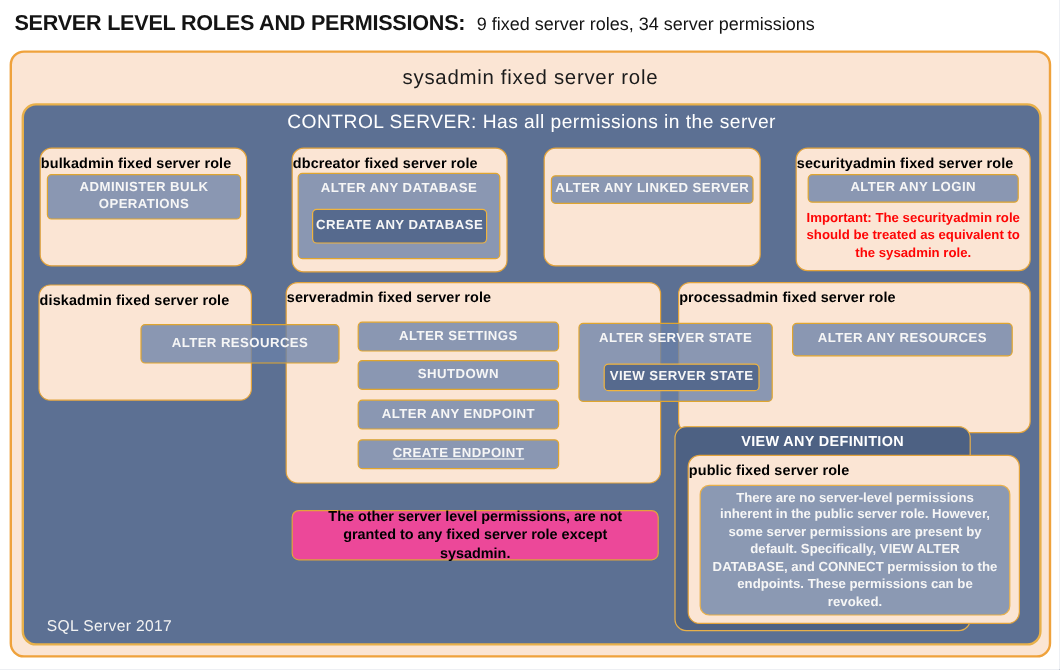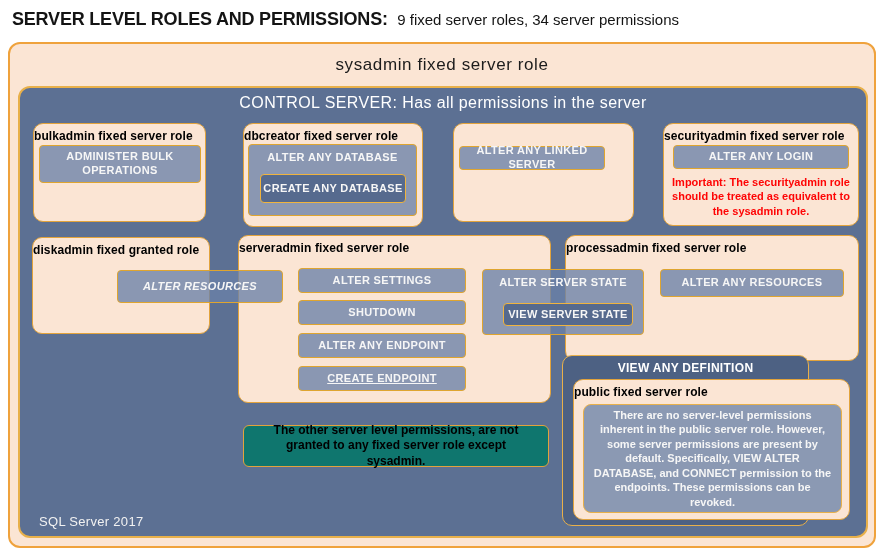--- a/index.html
+++ b/index.html
@@ -43,44 +43,44 @@
   
   .vad{position:absolute;box-sizing:border-box;background:#4D6183;
     border:1.5px solid #E8B04A;border-radius:10px;}
   .vad-title{position:absolute;top:5px;left:0;width:100%;text-align:center;
     color:#fff;font-weight:bold;font-size:12px;letter-spacing:0.3px;}
   .public-desc{position:absolute;box-sizing:border-box;background:#8B99B3;
     border:1.3px solid #E8B04A;border-radius:8px;color:#F6F6F6;font-weight:bold;
     font-size:11px;text-align:center;line-height:1.32;display:flex;
     align-items:center;justify-content:center;padding:4px 9px;}
 
-  .note{position:absolute;box-sizing:border-box;background:#0f766e;
+  .note{position:absolute;box-sizing:border-box;background:#ec4899;
     border:1.5px solid #E2A33C;border-radius:6px;display:flex;align-items:center;
     justify-content:center;text-align:center;font-weight:bold;font-size:12px;
     color:#000;line-height:1.3;padding:12px 14px;}
 
   .footer{position:absolute;left:19px;top:426px;color:#F2F2F2;font-size:13px;letter-spacing:0.3px;}
 
   
   #bulkadmin{left:13px;top:35px;width:173px;height:99px;}
   #bulk-perm{left:5px;top:21px;width:162px;height:38px;padding:0 12px;}
 
   #dbcreator{left:223px;top:35px;width:180px;height:104px;}
   #db-outer{left:4px;top:20px;width:169px;height:72px;}
   #db-nested{left:11px;top:29px;width:146px;height:29px;}
 
   #setupadmin{left:433px;top:35px;width:181px;height:99px;}
-  #setup-perm{left:5px;top:22px;width:146px;height:24px;}
+  #setup-perm{left:5px;top:22px;width:169px;height:24px;}
 
   #securityadmin{left:643px;top:35px;width:196px;height:103px;}
   #sec-perm{left:9px;top:21px;width:176px;height:24px;}
   #sec-warning{left:5px;right:5px;top:51px;}
 
   #diskadmin{left:12px;top:149px;width:178px;height:97px;}
-  #disk-perm{left:97px;top:182px;width:166px;height:33px;z-index:5;font-style:italic;}
+  #disk-perm{left:97px;top:182px;width:166px;height:33px;z-index:5;}
 
   #serveradmin{left:218px;top:147px;width:313px;height:168px;}
   .sv-perm{left:59px;width:168px;height:25px;}
   #sv-perm-0{top:32px;}
   #sv-perm-1{top:64px;}
   #sv-perm-2{top:97px;}
   #sv-perm-3{top:130px;text-decoration:underline;}
 
   #ass-perm{left:462px;top:181px;width:162px;height:66px;z-index:5;}
   #vss-nested{left:20px;top:33px;width:130px;height:23px;}
@@ -127,21 +127,21 @@
         <div class="perm" id="setup-perm">ALTER ANY LINKED SERVER</div>
       </div>
 
       <div class="rolebox" id="securityadmin">
         <div class="role-title">securityadmin fixed server role</div>
         <div class="perm" id="sec-perm">ALTER ANY LOGIN</div>
         <div class="warning" id="sec-warning">Important: The securityadmin role should be treated as equivalent to the sysadmin role.</div>
       </div>
 
       <div class="rolebox" id="diskadmin">
-        <div class="role-title">diskadmin fixed granted role</div>
+        <div class="role-title">diskadmin fixed server role</div>
       </div>
       <div class="perm" id="disk-perm">ALTER RESOURCES</div>
 
       <div class="rolebox" id="serveradmin">
         <div class="role-title">serveradmin fixed server role</div>
         <div class="perm sv-perm" id="sv-perm-0">ALTER SETTINGS</div>
         <div class="perm sv-perm" id="sv-perm-1">SHUTDOWN</div>
         <div class="perm sv-perm" id="sv-perm-2">ALTER ANY ENDPOINT</div>
         <div class="perm sv-perm" id="sv-perm-3">CREATE ENDPOINT</div>
       </div>

